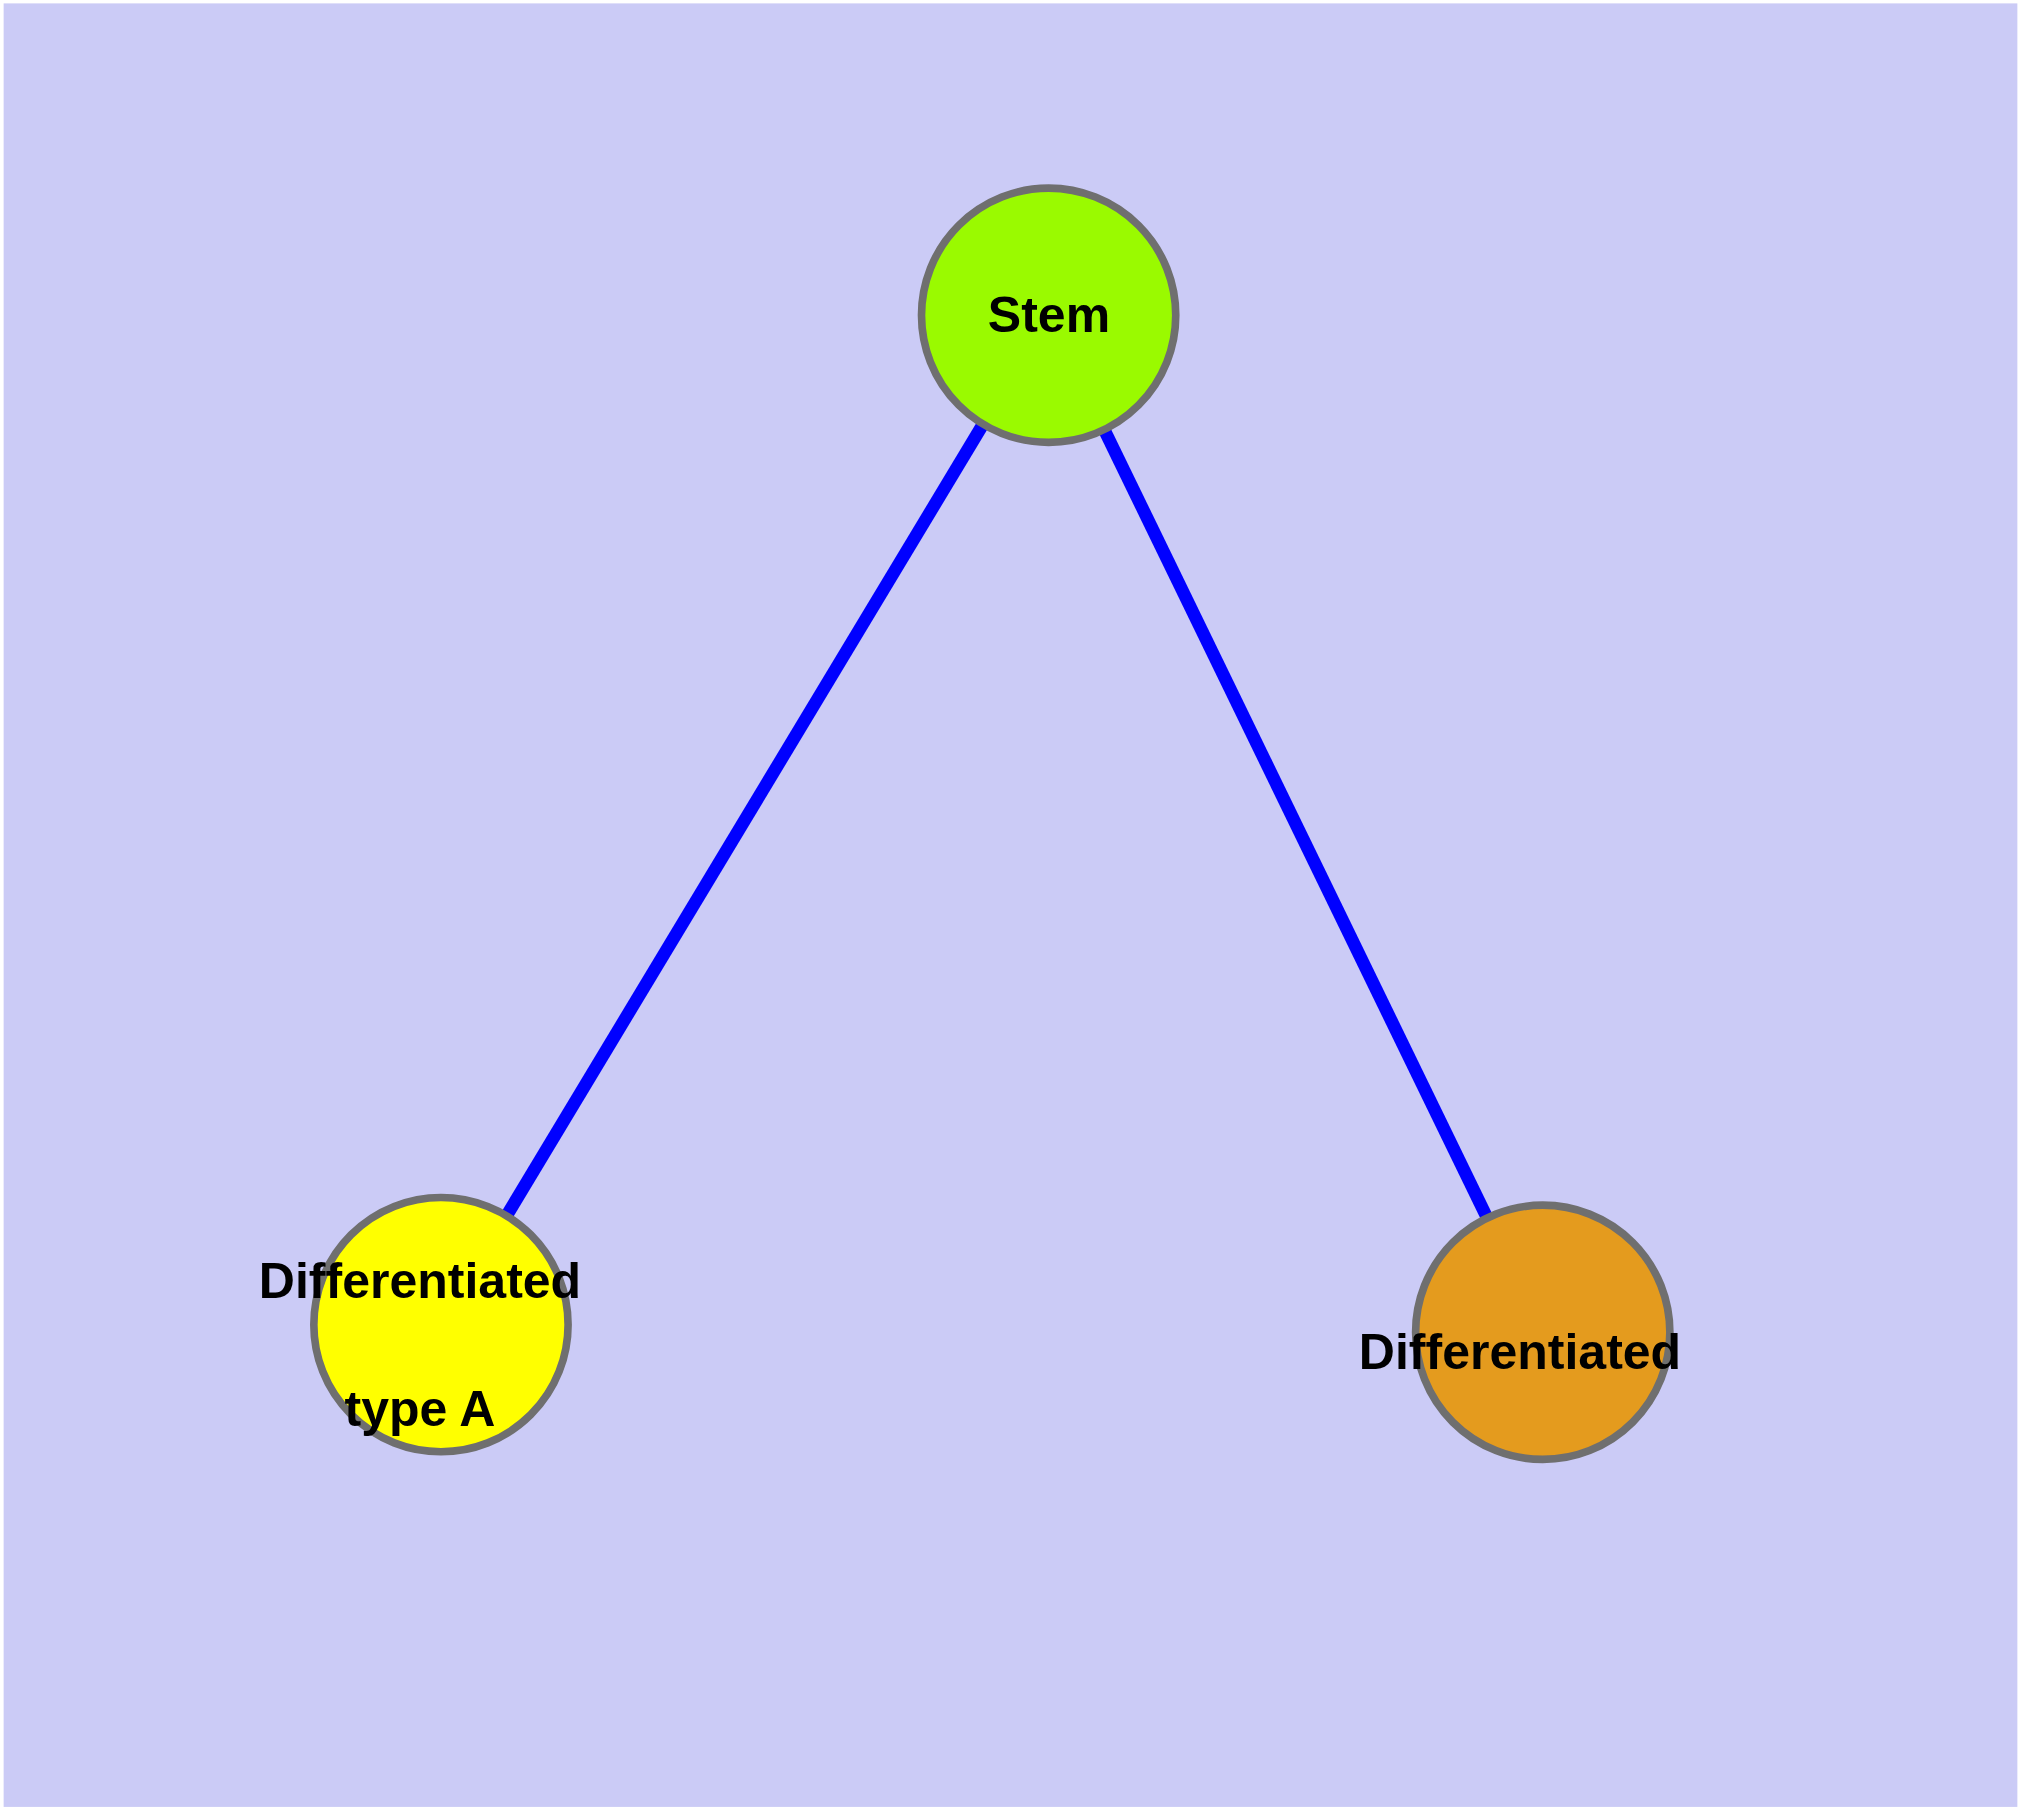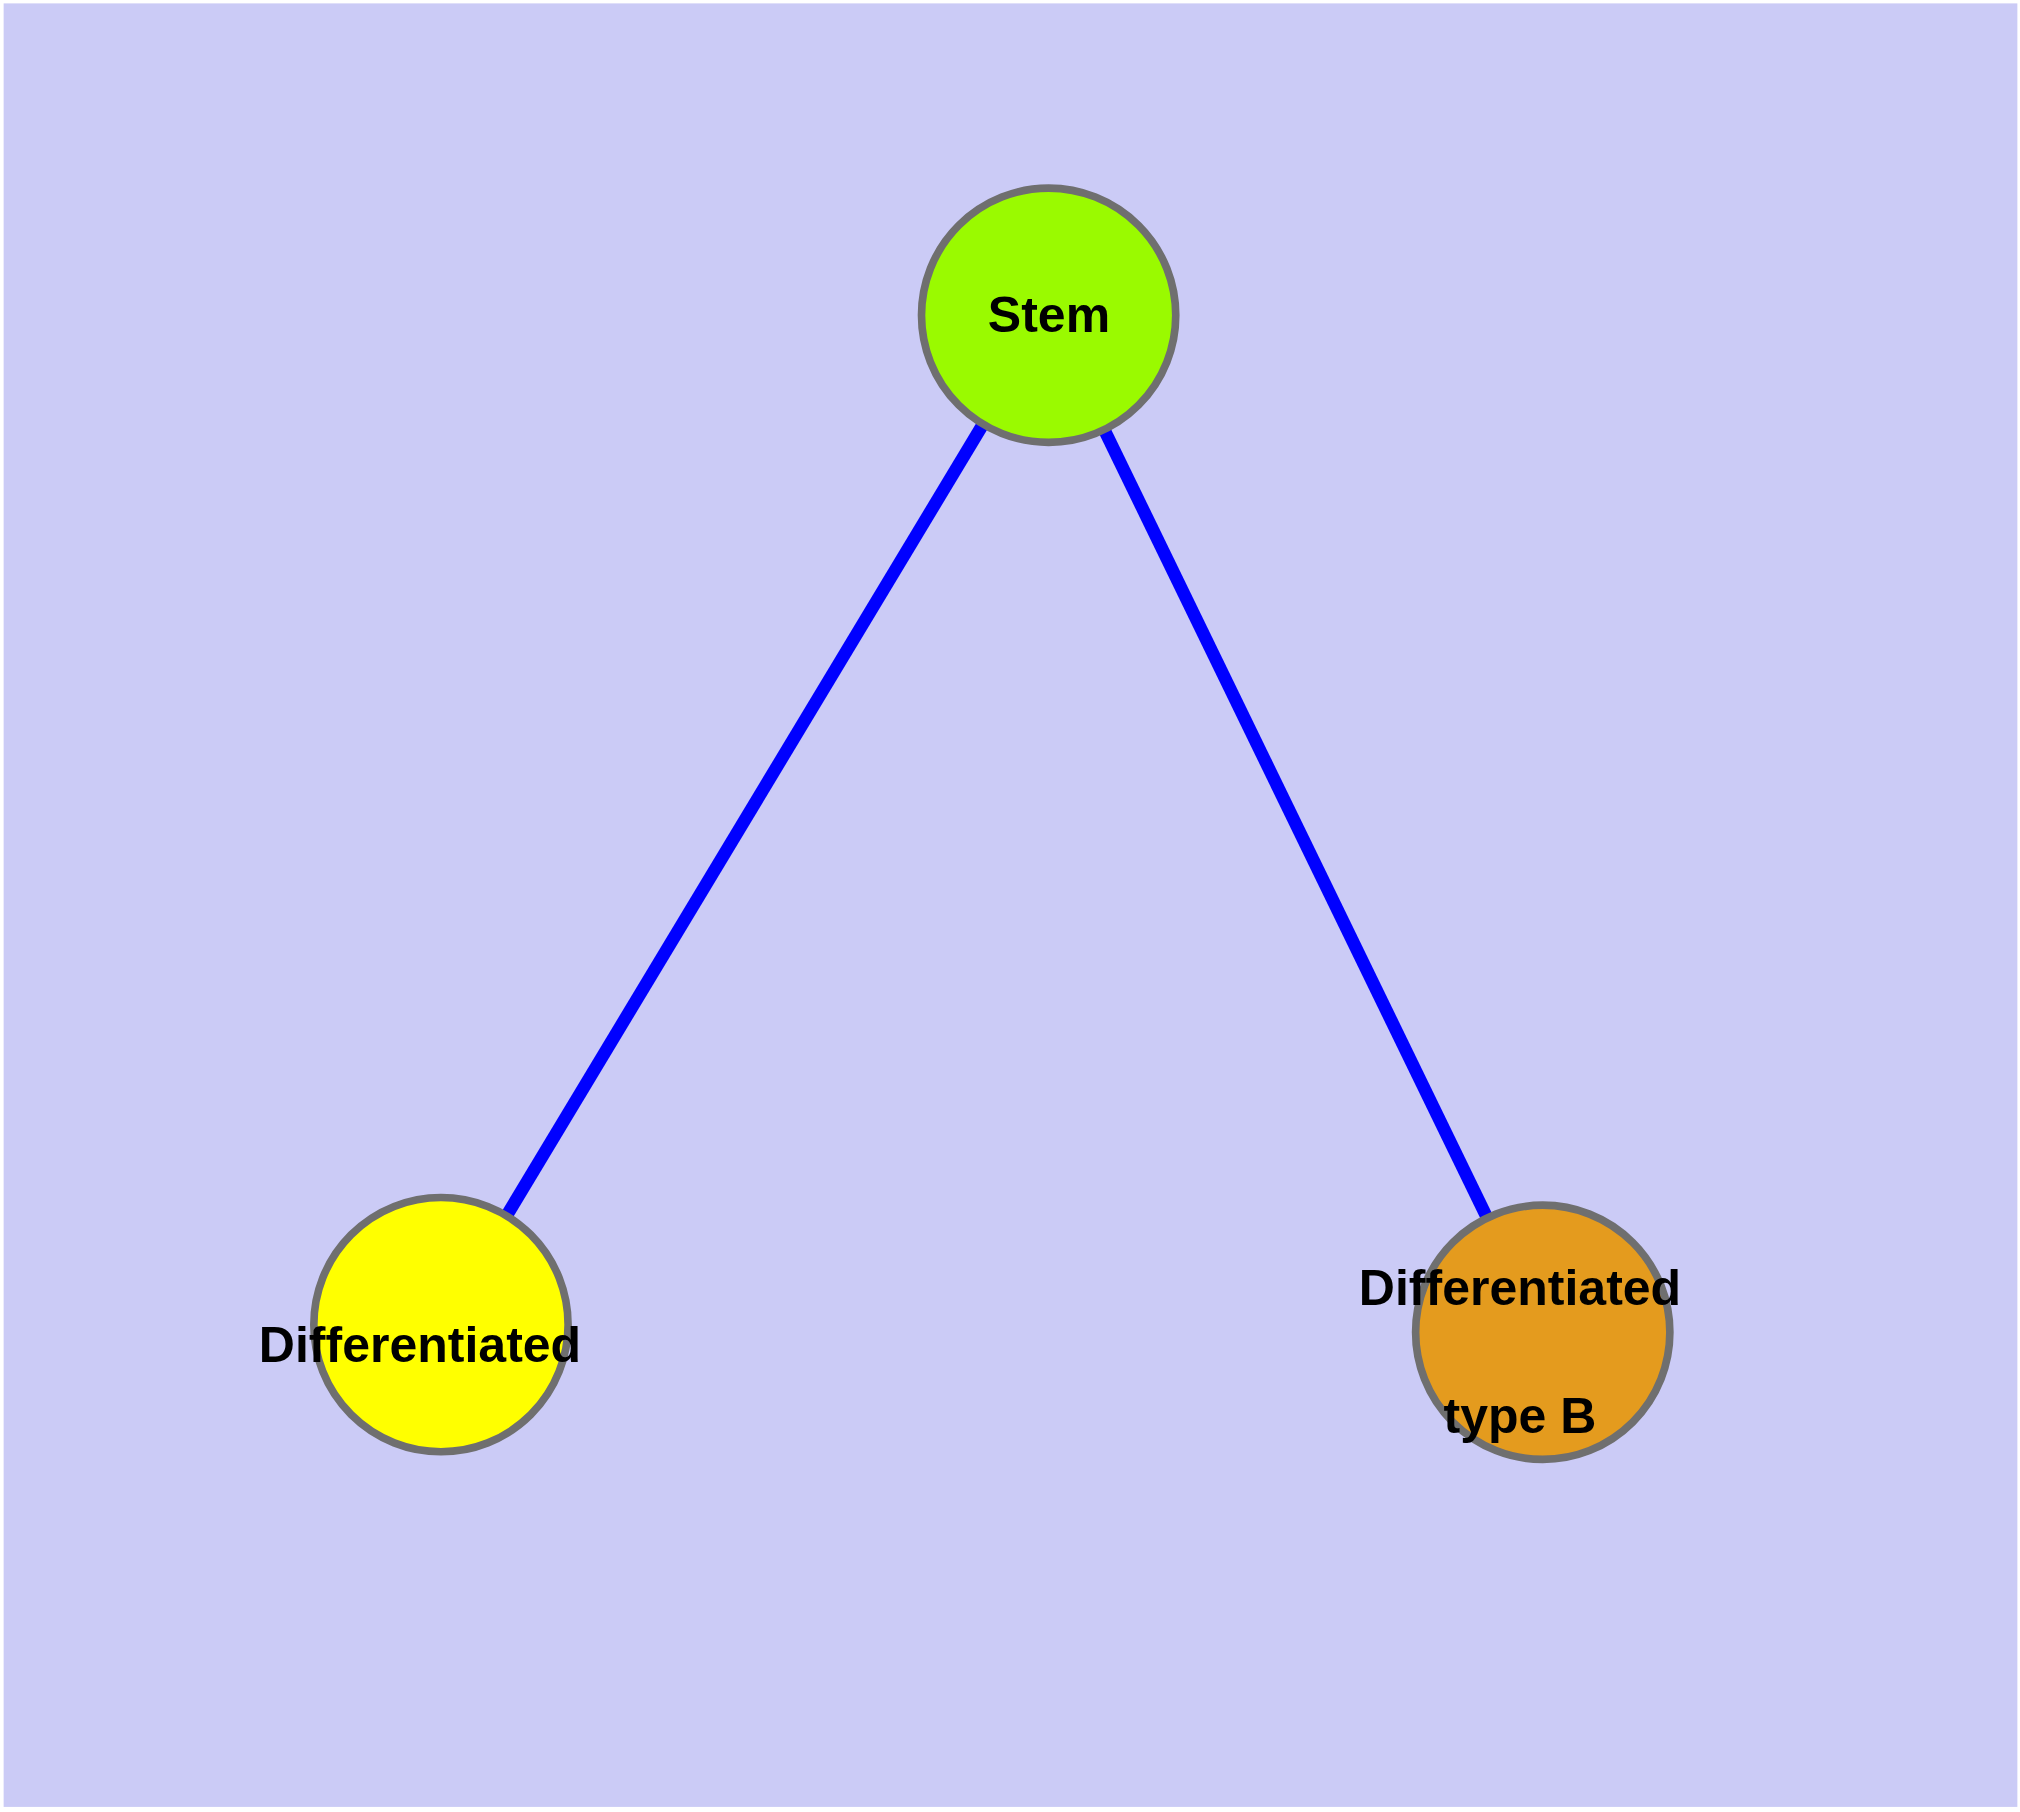--- a/index.html
+++ b/index.html
@@ -52,19 +52,19 @@
 
   <circle cx="520" cy="1563" r="150" stroke-width="9" fill="#FFFF00" stroke="#6F6F6F"></circle>
 
   <circle cx="1820" cy="1572" r="150" stroke-width="9" fill="#E49B1E" stroke="#6F6F6F"></circle>
 </svg>
 
 <div class="node-label" style="left: 1049px; top: 315px;">Stem</div>
 
 <div class="node-label" style="left: 420px; top: 1325px;">
   <span>Differentiated</span>
+  <span>type A</span>
 </div>
 
 <div class="node-label" style="left: 1520px; top: 1332px;">
   <span>Differentiated</span>
-  <span>type B</span>
 </div>
 
 
 </body></html>

